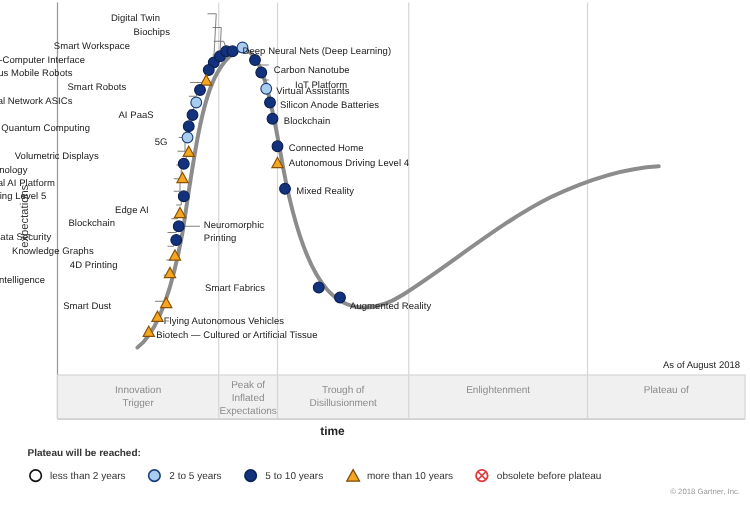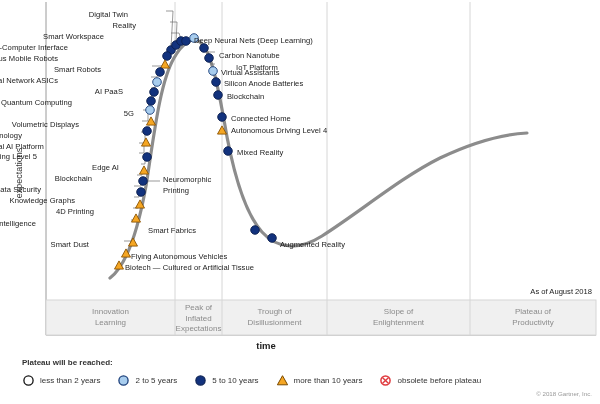--- a/index.html
+++ b/index.html
@@ -157,21 +157,21 @@
         <circle cx="272" cy="238" r="4.3" fill="#12327d" stroke="#0b1f4e" stroke-width="0.9"></circle>
       </g>
   </svg>
 
   <div class="axis-y">expectations</div>
 
   <div class="axis-x">time</div>
 
   <div id="point-labels">
       <div class="lbl r" style="right: 472px; top: 10px;">Digital Twin</div>
-      <div class="lbl r" style="right: 464px; top: 21px;">Reality</div>
+      <div class="lbl r" style="right: 464px; top: 21px;">Biochips</div>
       <div class="lbl r" style="right: 496px; top: 32px; margin-left: 12px;">Smart Workspace</div>
       <div class="lbl r" style="right: 532px; top: 43px;">Brain-Computer Interface</div>
       <div class="lbl r" style="right: 542px; top: 54px;">Autonomous Mobile Robots</div>
       <div class="lbl r" style="right: 499px; top: 65px;">Smart Robots</div>
       <div class="lbl r" style="right: 542px; top: 76px;">Deep Neural Network ASICs</div>
       <div class="lbl r" style="right: 477px; top: 87px;">AI PaaS</div>
       <div class="lbl r" style="right: 528px; top: 98px;">Quantum Computing</div>
       <div class="lbl r" style="right: 466px; top: 109px;">5G</div>
       <div class="lbl r" style="right: 521px; top: 120px;">Volumetric Displays</div>
       <div class="lbl r" style="right: 578px; top: 131px;">Self-Healing System Technology</div>
@@ -190,44 +190,42 @@
       <div class="lbl l" style="left: 125px; top: 263px;">Biotech — Cultured or Artificial Tissue</div>
       <div class="lbl l" style="left: 194px; top: 36px;">Deep Neural Nets (Deep Learning)</div>
       <div class="lbl l" style="left: 219px; top: 51px;">Carbon Nanotube</div>
       <div class="lbl l" style="left: 236px; top: 63px;">IoT Platform</div>
       <div class="lbl l" style="left: 221px; top: 68px;">Virtual Assistants</div>
       <div class="lbl l" style="left: 224px; top: 79px;">Silicon Anode Batteries</div>
       <div class="lbl l" style="left: 227px; top: 92px;">Blockchain</div>
       <div class="lbl l" style="left: 231px; top: 114px;">Connected Home</div>
       <div class="lbl l" style="left: 231px; top: 126px;">Autonomous Driving Level 4</div>
       <div class="lbl l" style="left: 237px; top: 148px;">Mixed Reality</div>
-      <div class="lbl r" style="right: 404px; top: 226px;">Smart Fabrics</div>
+      <div class="lbl r" style="right: 388px; top: 226px;">Smart Fabrics</div>
       <div class="lbl l" style="left: 280px; top: 240px;">Augmented Reality</div>
     </div>
 
   <div class="phase" style="left:46px;top:307px;width:129px;">
     <div>Innovation</div>
-    <div>Learning</div>
+    <div>Trigger</div>
   </div>
   <div class="phase" style="left:222px;top:307px;width:105px;">
     <div>Trough of</div>
     <div>Disillusionment</div>
   </div>
   <div class="phase" style="left:175px;top:303px;width:47px;">
     <div>Peak of</div>
     <div>Inflated</div>
     <div>Expectations</div>
   </div>
   <div class="phase" style="left:327px;top:307px;width:143px;">
-    <div>Slope of</div>
     <div>Enlightenment</div>
   </div>
   <div class="phase" style="left:470px;top:307px;width:126px;">
     <div>Plateau of</div>
-    <div>Productivity</div>
   </div>
 
   <div class="asof">As of August 2018</div>
 
   <div class="legend-title">Plateau will be reached:</div>
   <div class="legend-row" id="legend-row">
       <div class="legend-item">
         <svg width="13" height="13" viewBox="0 0 13 13">
           <circle cx="6.5" cy="6.5" r="4.6" fill="#ffffff" stroke="#111111" stroke-width="1.3"></circle>
         </svg>

